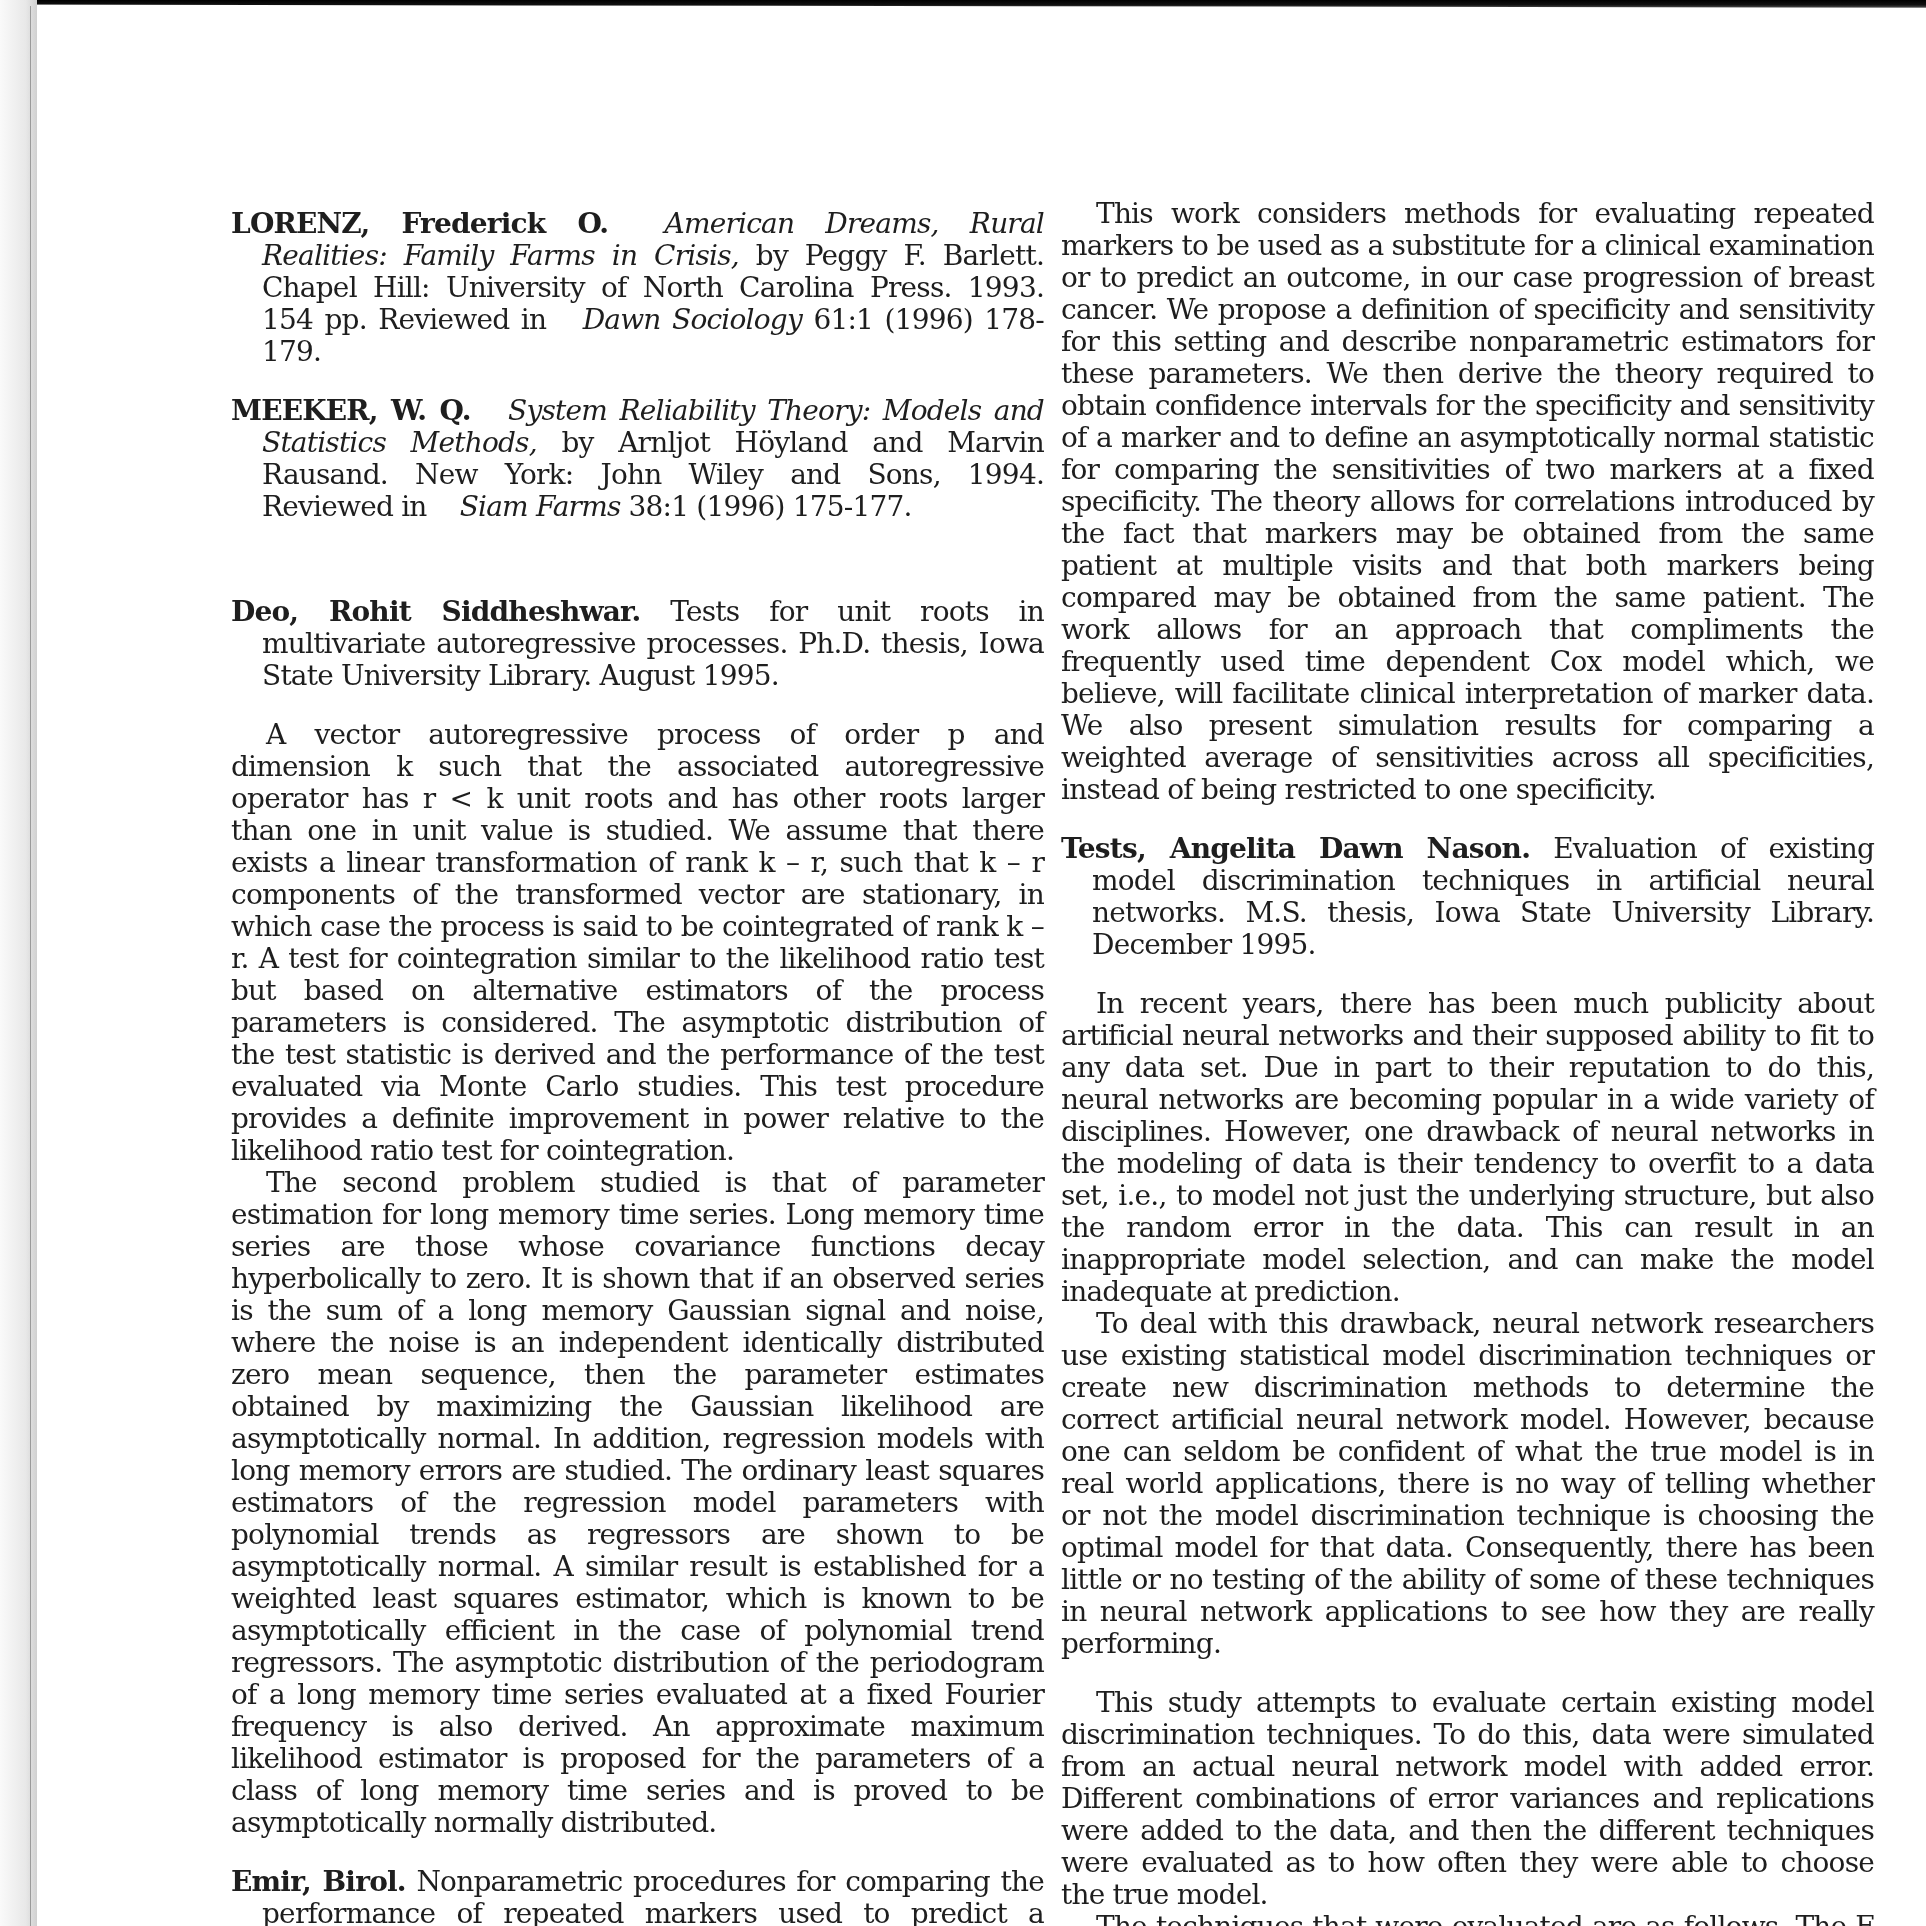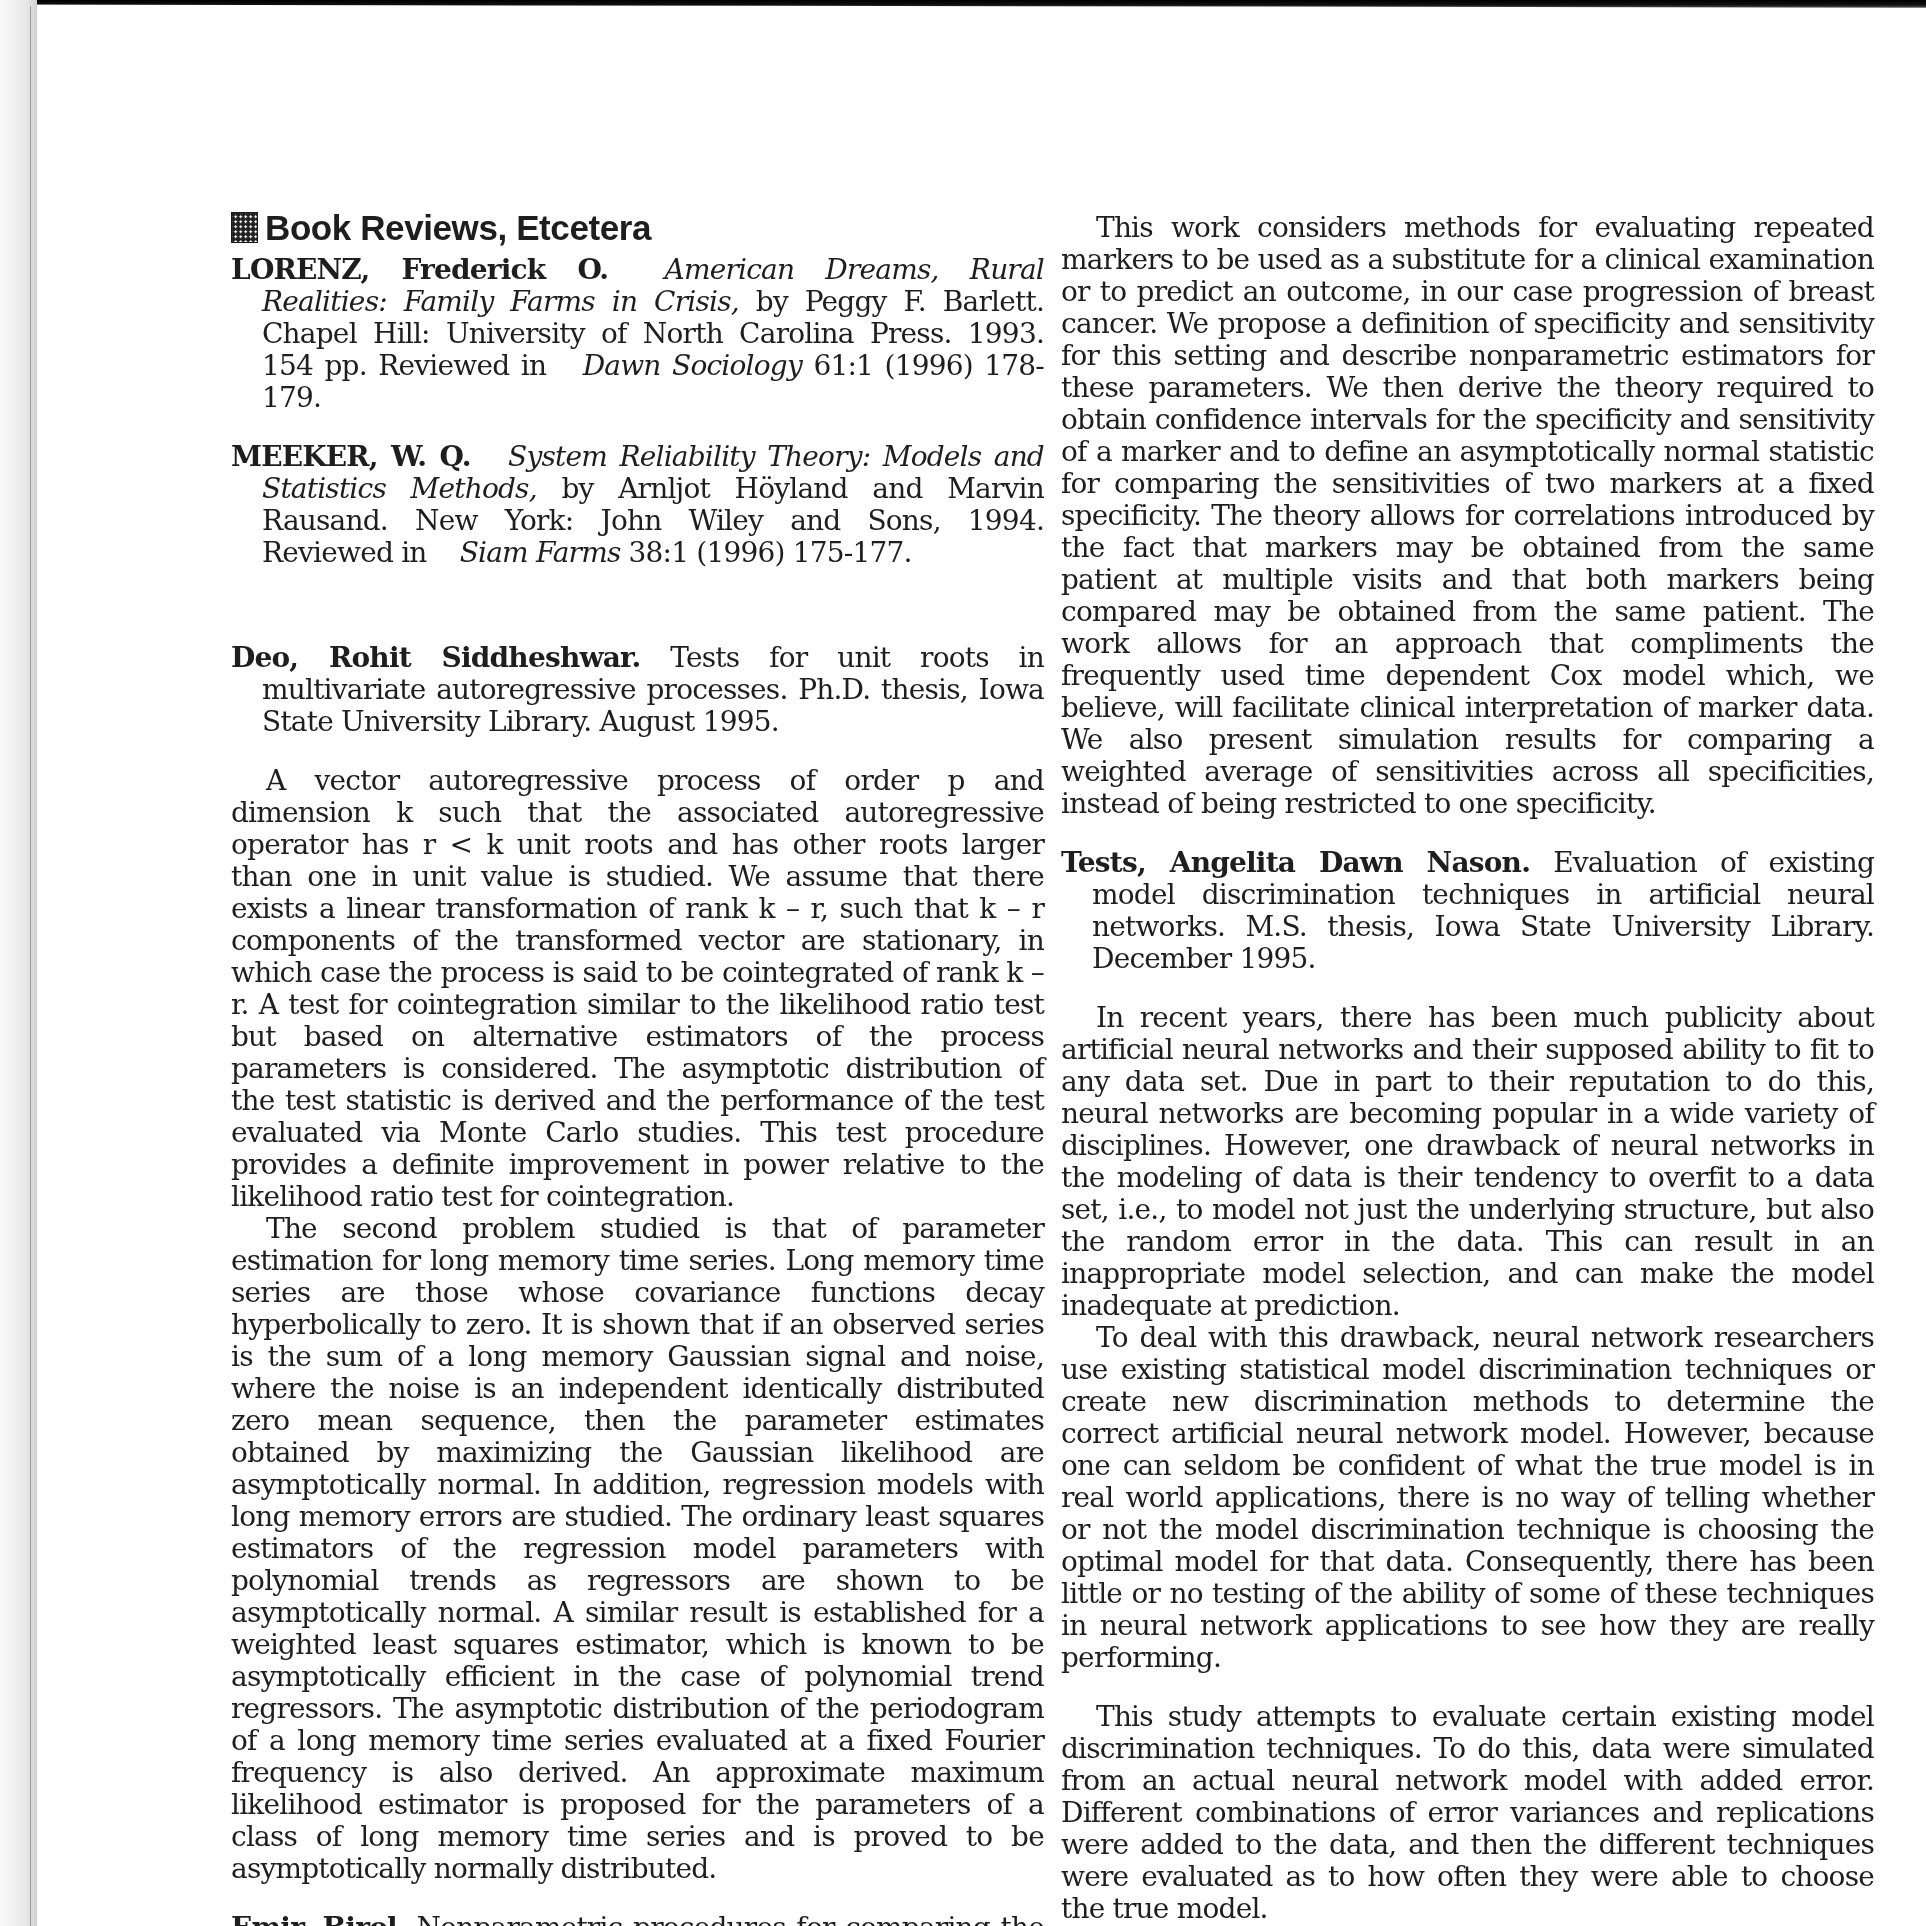--- a/index.html
+++ b/index.html
@@ -38,36 +38,32 @@
   .section-icon {
     width: 27px; height: 31px; background-color: #222; border: 1.5px solid #1a1a1a;
     box-sizing: border-box;
     background-image: radial-gradient(circle, #fff 30%, transparent 34%);
     background-size: 5px 5px; background-position: 1.2px 1.2px;
   }
   .entry { margin: 0 0 27px 0; text-align: justify; padding-left: 31px; text-indent: -31px; }
   .entry .author { font-weight: bold; }
   .entry em { font-style: italic; margin-left: 25px; }
   .abstract p { margin: 0; text-align: justify; text-indent: 35px; }
-  .abstract { margin: 14px 0 27px 0; }
+  .abstract { margin: 0 0 27px 0; }
   .gap-head { height: 46px; }
 </style>
 </head>
 <body>
 
 <div class="scan-top"></div>
 <div class="gutter"></div>
 <div class="gutter-line"></div>
 
 <div class="column col-left">
 
-  <div class="section-head">
-    <span class="section-icon"></span>
-    <span>Book Reviews, Etcetera</span>
-  </div>
 
   <div class="entry">
     <span class="author">LORENZ, Frederick O.</span>
     <em>American Dreams, Rural Realities: Family Farms in Crisis,</em><span> by Peggy F. Barlett. Chapel Hill: University of North Carolina Press. 1993. 154 pp. Reviewed in </span><em>Dawn Sociology</em><span> 61:1 (1996) 178-179.</span>
   </div>
 
   <div class="entry">
     <span class="author">MEEKER, W. Q.</span>
     <em>System Reliability Theory: Models and Statistics Methods,</em><span> by Arnljot Höyland and Marvin Rausand. New York: John Wiley and Sons, 1994. Reviewed in </span><em>Siam Farms</em><span> 38:1 (1996) 175-177.</span>
   </div>

